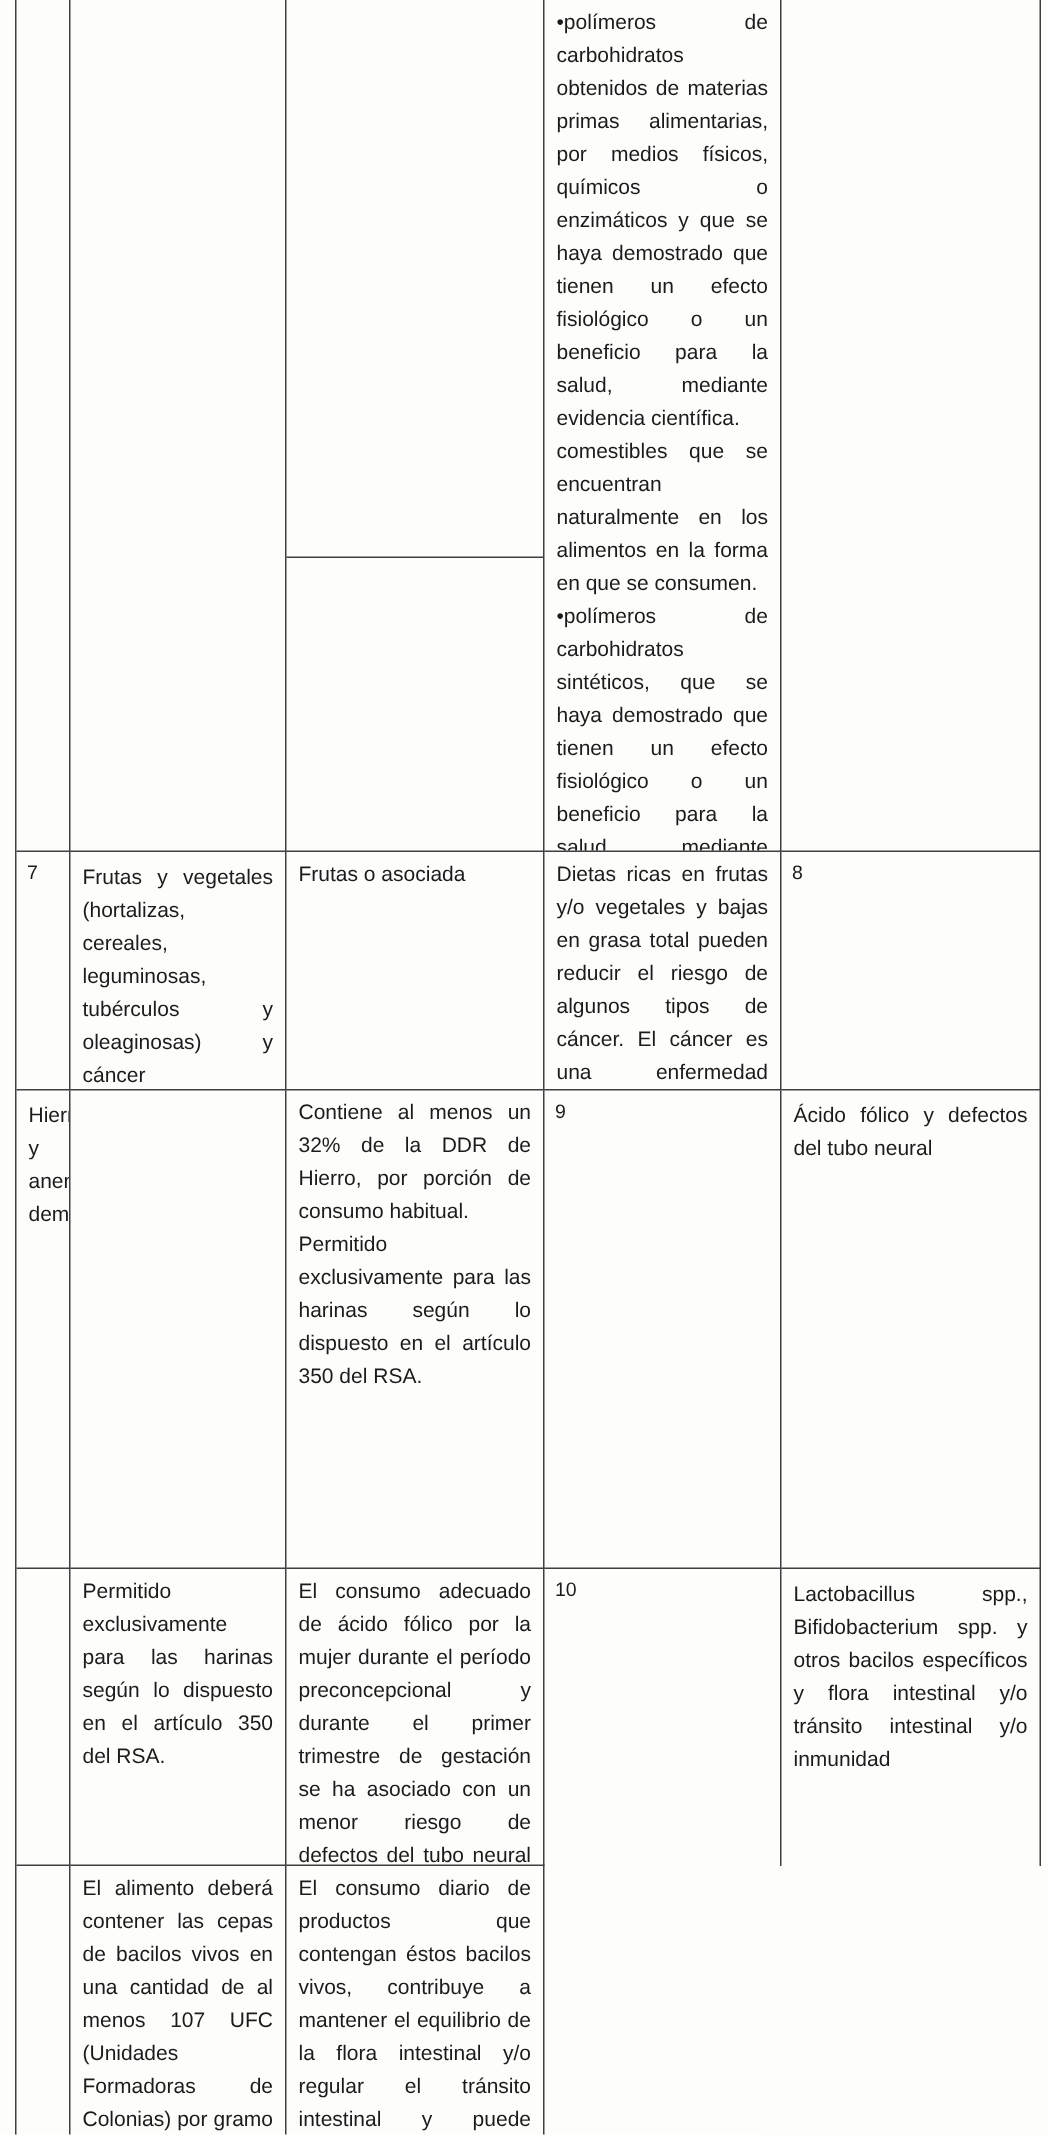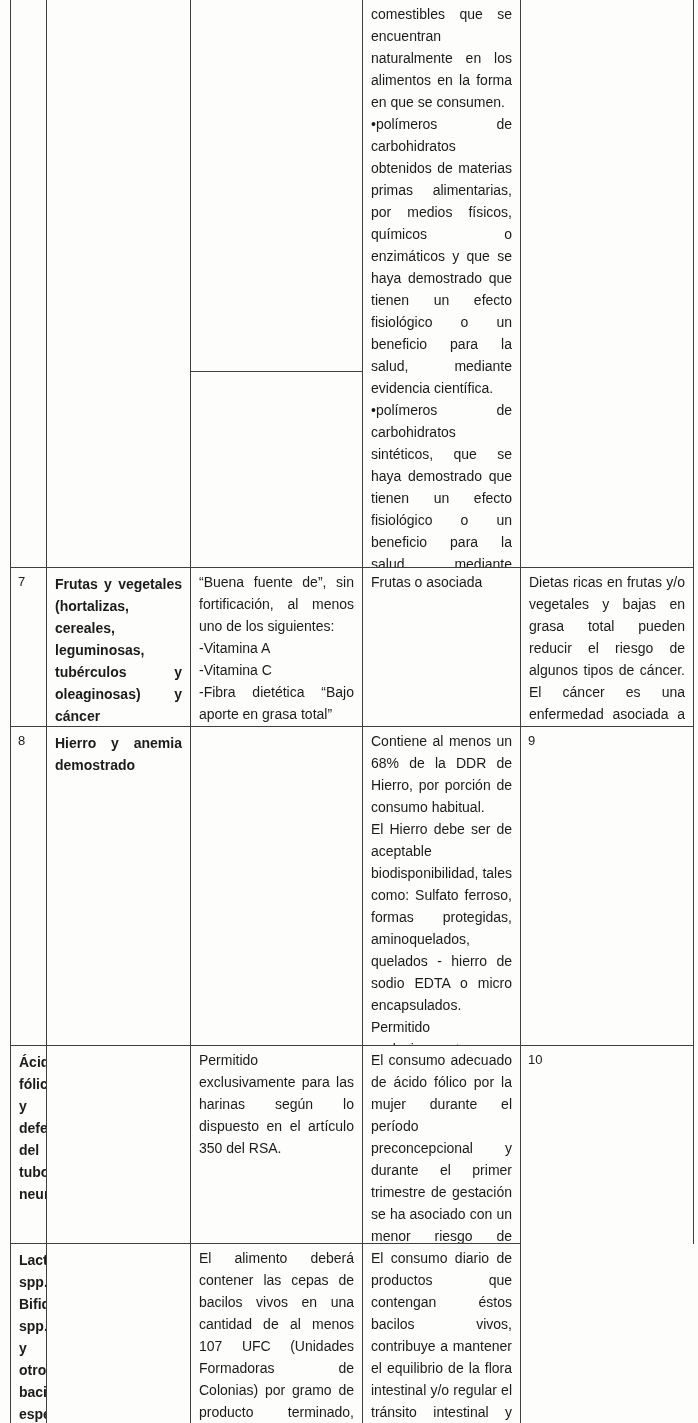--- a/index.html
+++ b/index.html
@@ -31,70 +31,63 @@
     padding:6px 2px 0 7px;
     line-height:16px;
   }
   .txt{
     font-size:14px;
     line-height:22px;
     padding:3px 8px 0 8px;
     text-align:justify;
     text-justify:inter-word;
   }
-  .topic{font-weight:bold;padding-top:5px;}
+  .topic{font-weight:normal;padding-top:5px;}
   .txt p{margin:0;}
   .mid-divider{
     position:absolute;left:-1px;right:0;top:371px;height:0;
     border-top:1px solid #3f3f3f;
   }
 </style>
 </head>
 <body>
 
 <div class="page">
   <div class="tbl">
 
     <div class="cell hb num"></div>
     <div class="cell hb txt topic"></div>
     <div class="cell hb txt">
       <div class="mid-divider"></div>
     </div>
     <div class="cell hb txt">
+      <p>•polímeros de carbohidratos obtenidos de materias primas alimentarias, por medios físicos, químicos o enzimáticos y que se haya demostrado que tienen un efecto fisiológico o un beneficio para la salud, mediante evidencia científica.</p>
       <p>comestibles que se encuentran naturalmente en los alimentos en la forma en que se consumen.</p>
-      <p>•polímeros de carbohidratos obtenidos de materias primas alimentarias, por medios físicos, químicos o enzimáticos y que se haya demostrado que tienen un efecto fisiológico o un beneficio para la salud, mediante evidencia científica.</p>
       <p>•polímeros de carbohidratos sintéticos, que se haya demostrado que tienen un efecto fisiológico o un beneficio para la salud, mediante evidencia científica. “cáscara de semilla de psylium deben incluir en el mensaje una advertencia que diga “este alimento debe ser consumido con... ml de agua”.</p>
     </div>
     <div class="cell hb txt"></div>
 
     <div class="cell hb num">7</div>
     <div class="cell hb txt topic">
       <p>Frutas y vegetales (hortalizas, cereales, leguminosas, tubérculos y oleaginosas) y cáncer</p>
-    </div>
-    <div class="cell hb txt">
-      <p>“Buena fuente de”, sin fortificación, al menos uno de los siguientes:</p>
-      <p>-Vitamina A</p>
-      <p>-Vitamina C</p>
-      <p>-Fibra dietética “Bajo aporte en grasa total”</p>
     </div>
     <div class="cell hb txt">
       <p>Frutas o asociada</p>
     </div>
     <div class="cell hb txt">
       <p>Dietas ricas en frutas y/o vegetales y bajas en grasa total pueden reducir el riesgo de algunos tipos de cáncer. El cáncer es una enfermedad asociada a muchos factores de riesgo.</p>
     </div>
 
     <div class="cell hb num">8</div>
     <div class="cell hb txt topic">
       <p>Hierro y anemia demostrado</p>
     </div>
     <div class="cell hb txt"></div>
     <div class="cell hb txt">
-      <p>Contiene al menos un 68% de la DDR de Hierro, por porción de consumo habitual.</p>
-      <p>El Hierro debe ser de aceptable biodisponibilidad, tales como: Sulfato ferroso, formas protegidas, aminoquelados, quelados - hierro de sodio EDTA o micro encapsulados.</p>
+      <p>Contiene al menos un 32% de la DDR de Hierro, por porción de consumo habitual.</p>
       <p>Permitido exclusivamente para las harinas según lo dispuesto en el artículo 350 del RSA.</p>
     </div>
 
     <div class="cell hb num">9</div>
     <div class="cell hb txt topic">
       <p>Ácido fólico y defectos del tubo neural</p>
     </div>
     <div class="cell hb txt"></div>
     <div class="cell hb txt">
       <p>Permitido exclusivamente para las harinas según lo dispuesto en el artículo 350 del RSA.</p>

